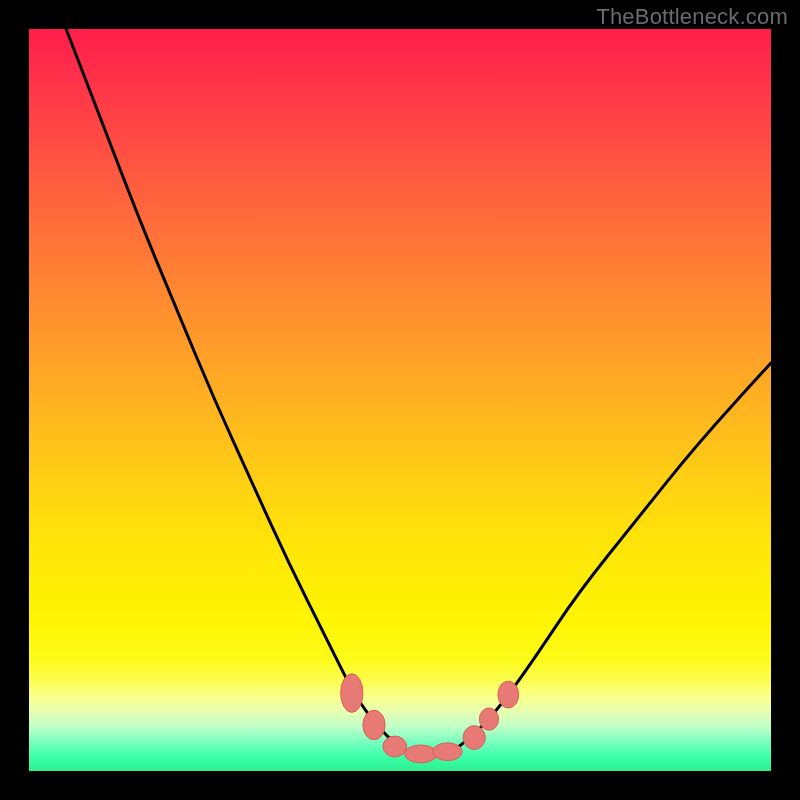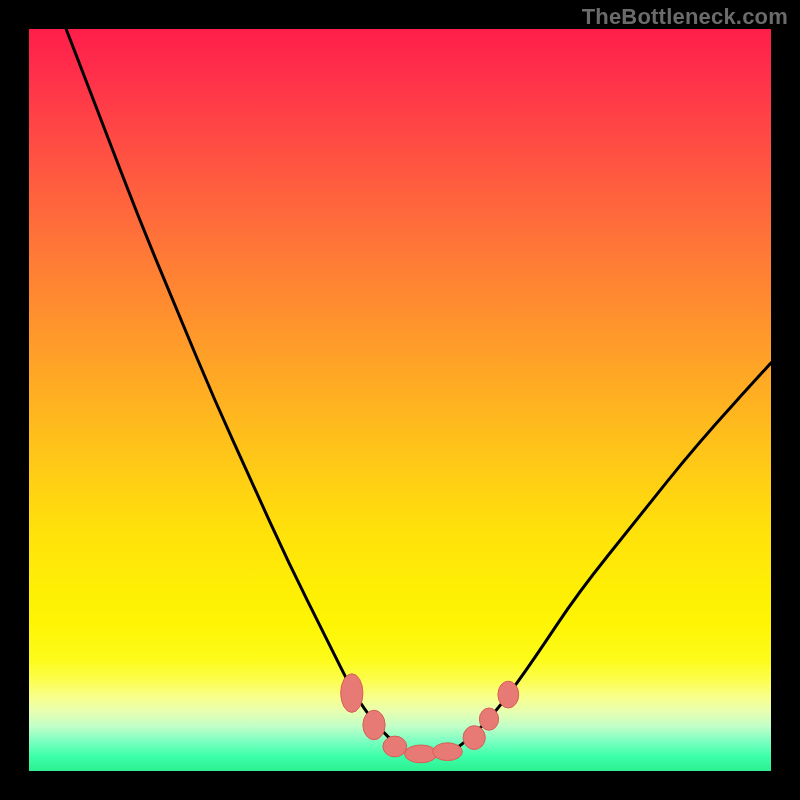--- a/index.html
+++ b/index.html
@@ -60,21 +60,21 @@
     top: 0;
     left: 0;
   }
   .attribution {
     position: absolute;
     top: 4px;
     right: 12px;
     color: #6b6b6b;
     font-size: 22px;
     letter-spacing: 0.2px;
-    font-weight: 700;
+    font-weight: 400;
   }
 </style>
 </head>
 <body>
 
 <div class="frame">
   <div class="plot">
     <div class="gradient"></div>
     <svg id="curve-svg" width="742" height="742" viewBox="0 0 742 742">
         <path d="M 37.1 0.0 Q 37.1 0.0 55.7 48.2 Q 74.2 96.5 92.8 144.7 Q 111.3 192.9 129.8 237.4 Q 148.4 282.0 166.9 326.5 Q 185.5 371.0 204.1 411.8 Q 222.6 452.6 241.1 493.4 Q 259.7 534.2 278.3 571.3 Q 296.8 608.4 311.6 638.1 Q 326.5 667.8 337.6 682.6 Q 348.7 697.5 359.9 708.6 Q 371.0 719.7 382.1 723.5 Q 393.3 727.2 404.4 727.2 Q 415.5 727.2 426.6 719.7 Q 437.8 712.3 452.6 697.5 Q 467.5 682.6 486.0 656.7 Q 504.6 630.7 526.8 597.3 Q 549.1 563.9 578.8 526.8 Q 608.4 489.7 638.1 452.6 Q 667.8 415.5 704.9 374.7 T 742.0 333.9 " fill="none" stroke="#000000" stroke-width="3" stroke-linecap="round"></path>

